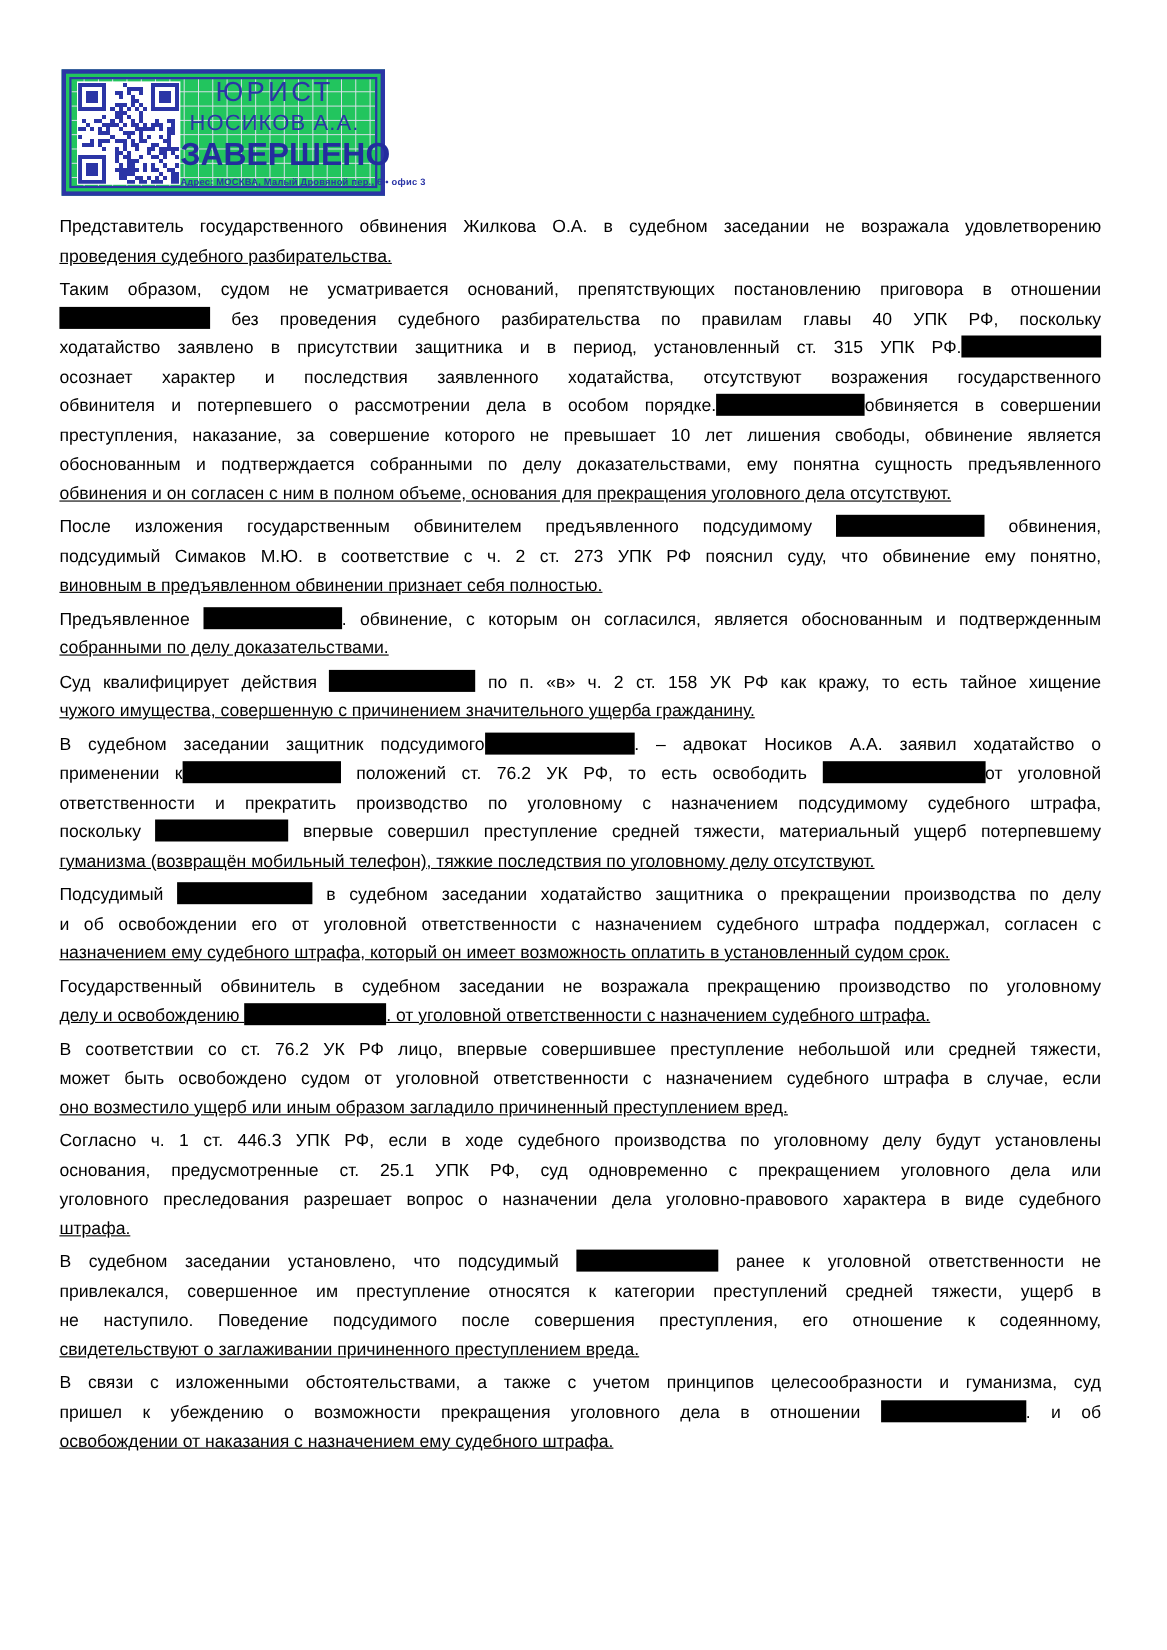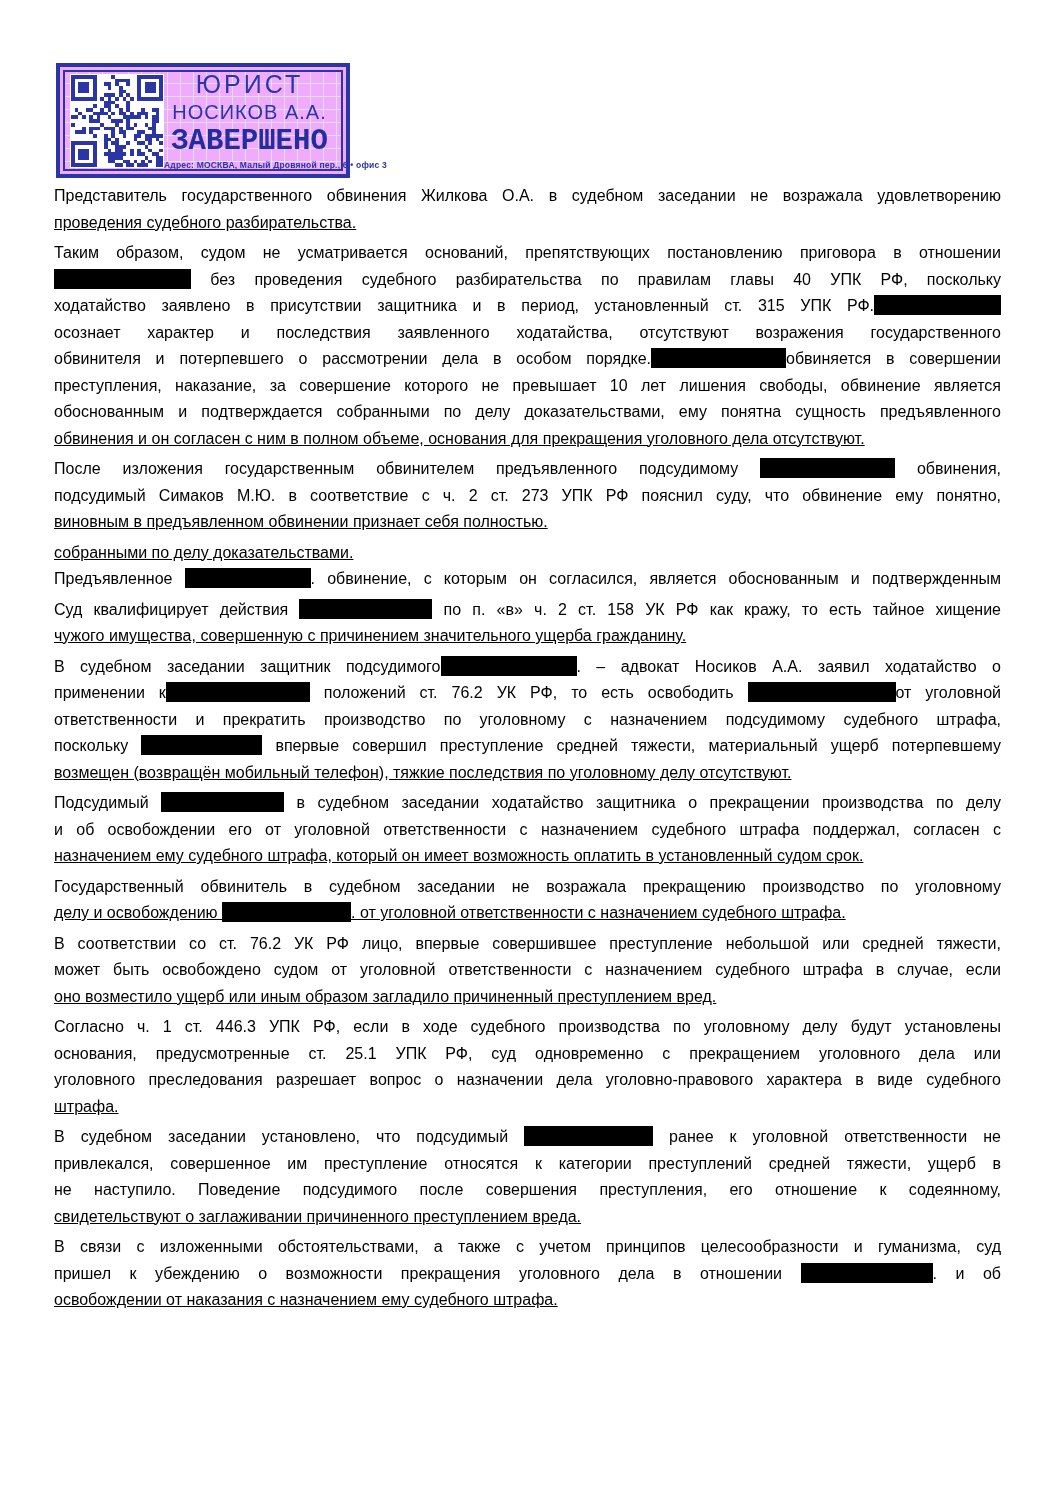--- a/index.html
+++ b/index.html
@@ -4,39 +4,39 @@
 <style>
   :root{ --blue:#2b35a6; }
   html,body{margin:0;padding:0;background:#fff;}
   .page{
     position:relative;width:1061px;height:1500px;background:#fff;
     font-family:"Liberation Sans",sans-serif;color:#000;overflow:hidden;
   }
   
   .stamp{
     position:absolute;left:56px;top:63px;width:294px;height:115px;
-    box-sizing:border-box;border:4px solid var(--blue);background:#f0abfc;padding:3px;
+    box-sizing:border-box;border:4px solid var(--blue);background:#22c55e;padding:3px;
   }
   .stamp-inner{
     box-sizing:border-box;width:100%;height:100%;border:2px solid var(--blue);
     display:flex;align-items:center;padding:3px 6px 3px 5px;
     background-image:
       linear-gradient(#dde1ec 1px,transparent 1px),
       linear-gradient(90deg,#dde1ec 1px,transparent 1px);
     background-size:13px 13px;background-position:-2px -2px;
   }
   .qr{width:92px;height:92px;flex:none;background:#fff;padding:1px;}
   .qr svg{display:block;width:100%;height:100%;}
   .stamp-text{flex:1;text-align:center;color:var(--blue);line-height:1;min-width:0;}
   .s1{font-size:25px;letter-spacing:3px;}
   .s2{font-size:20px;letter-spacing:1px;margin-top:5px;}
-  .s3{font-family:Liberation Mono, monospace;font-weight:bold;font-size:29px;margin-top:5px;color:#232d9d;}
+  .s3{font-family:Liberation Sans, sans-serif;font-weight:bold;font-size:29px;margin-top:5px;color:#232d9d;}
   .s4{font-size:8.5px;font-weight:bold;margin-top:5px;white-space:nowrap;letter-spacing:.2px;}
   
-  .content{position:absolute;left:54px;top:183px;width:947px;}
+  .content{position:absolute;left:54px;top:194px;width:947px;}
   .paragraph{margin:0 0 4px 0;}
   .line{
     font-size:16px;line-height:26.5px;
     text-align:justify;text-align-last:justify;
   }
   .line.last{text-align-last:left;text-decoration:underline;}
   .redaction{
     display:inline-block;height:20px;background:#000;vertical-align:-4px;
   }
 </style>
@@ -356,33 +356,33 @@
         <div class="line">преступления, наказание, за совершение которого не превышает 10 лет лишения свободы, обвинение является</div>
         <div class="line">обоснованным и подтверждается собранными по делу доказательствами, ему понятна сущность предъявленного</div>
         <div class="line last">обвинения и он согласен с ним в полном объеме, основания для прекращения уголовного дела отсутствуют.</div>
       </div>
       <div class="paragraph">
         <div class="line">После изложения государственным обвинителем предъявленного подсудимому <span class="redaction" style="width: 135px;"></span> обвинения,</div>
         <div class="line">подсудимый Симаков М.Ю. в соответствие с ч. 2 ст. 273 УПК РФ пояснил суду, что обвинение ему понятно,</div>
         <div class="line last">виновным в предъявленном обвинении признает себя полностью.</div>
       </div>
       <div class="paragraph">
+        <div class="line">Предъявленное <span class="redaction" style="width: 126px;"></span>. обвинение, с которым он согласился, является обоснованным и подтвержденным</div>
         <div class="line last">собранными по делу доказательствами.</div>
-        <div class="line">Предъявленное <span class="redaction" style="width: 126px;"></span>. обвинение, с которым он согласился, является обоснованным и подтвержденным</div>
       </div>
       <div class="paragraph">
         <div class="line">Суд квалифицирует действия <span class="redaction" style="width: 133px;"></span> по п. «в» ч. 2 ст. 158 УК РФ как кражу, то есть тайное хищение</div>
         <div class="line last">чужого имущества, совершенную с причинением значительного ущерба гражданину.</div>
       </div>
       <div class="paragraph">
         <div class="line">В судебном заседании защитник подсудимого<span class="redaction" style="width: 136px;"></span>. – адвокат Носиков А.А. заявил ходатайство о</div>
         <div class="line">применении к<span class="redaction" style="width: 144px;"></span> положений ст. 76.2 УК РФ, то есть освободить <span class="redaction" style="width: 148px;"></span>от уголовной</div>
         <div class="line">ответственности и прекратить производство по уголовному с назначением подсудимому судебного штрафа,</div>
         <div class="line">поскольку <span class="redaction" style="width: 121px;"></span> впервые совершил преступление средней тяжести, материальный ущерб потерпевшему</div>
-        <div class="line last">возмещен (возвращён мобильный телефон), тяжкие последствия по уголовному делу отсутствуют.</div>
+        <div class="line last">гуманизма (возвращён мобильный телефон), тяжкие последствия по уголовному делу отсутствуют.</div>
       </div>
       <div class="paragraph">
         <div class="line">Подсудимый <span class="redaction" style="width: 123px;"></span> в судебном заседании ходатайство защитника о прекращении производства по делу</div>
         <div class="line">и об освобождении его от уголовной ответственности с назначением судебного штрафа поддержал, согласен с</div>
         <div class="line last">назначением ему судебного штрафа, который он имеет возможность оплатить в установленный судом срок.</div>
       </div>
       <div class="paragraph">
         <div class="line">Государственный обвинитель в судебном заседании не возражала прекращению производство по уголовному</div>
         <div class="line last">делу и освобождению <span class="redaction" style="width: 129px;"></span>. от уголовной ответственности с назначением судебного штрафа.</div>
       </div>

